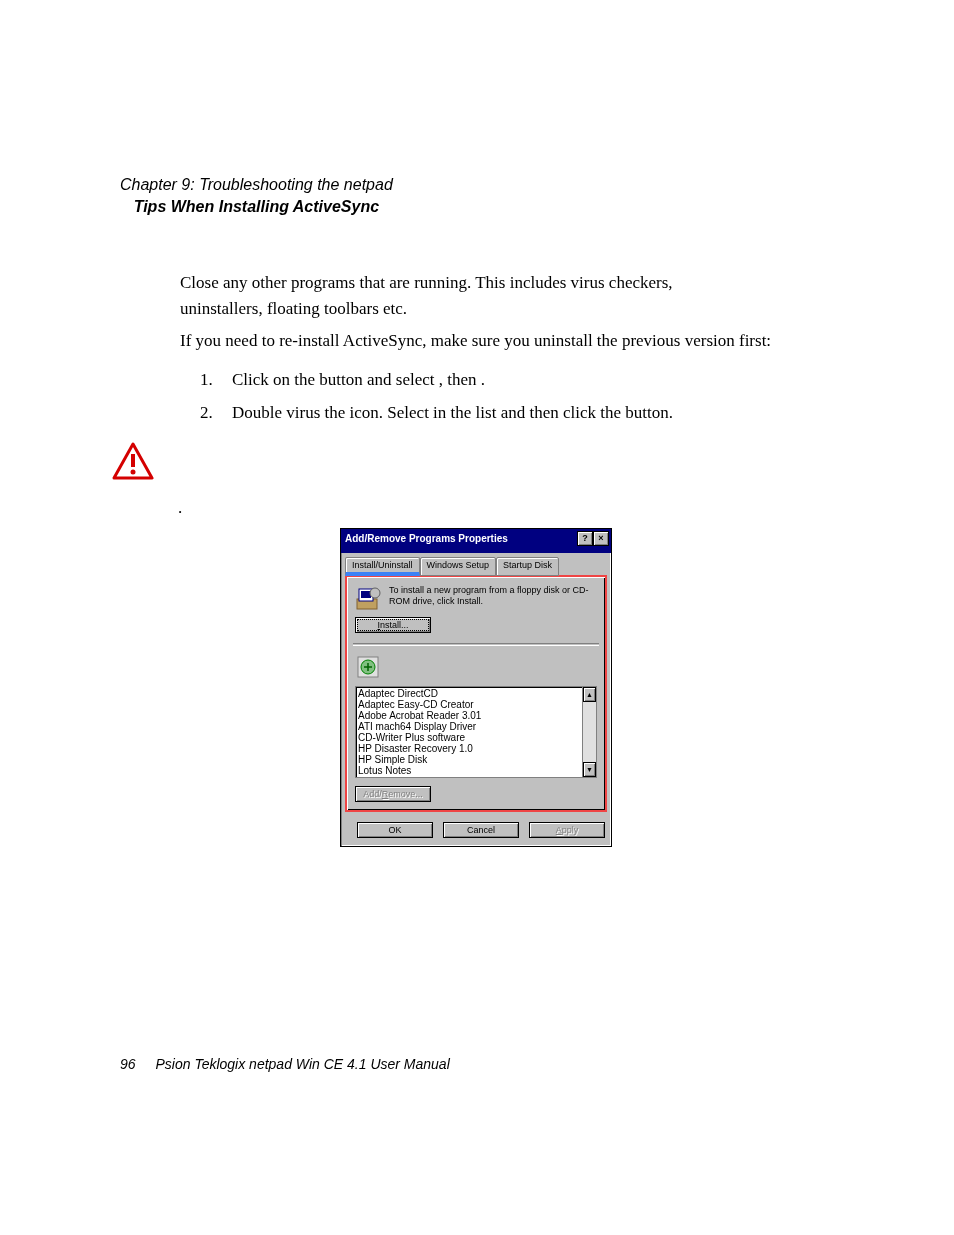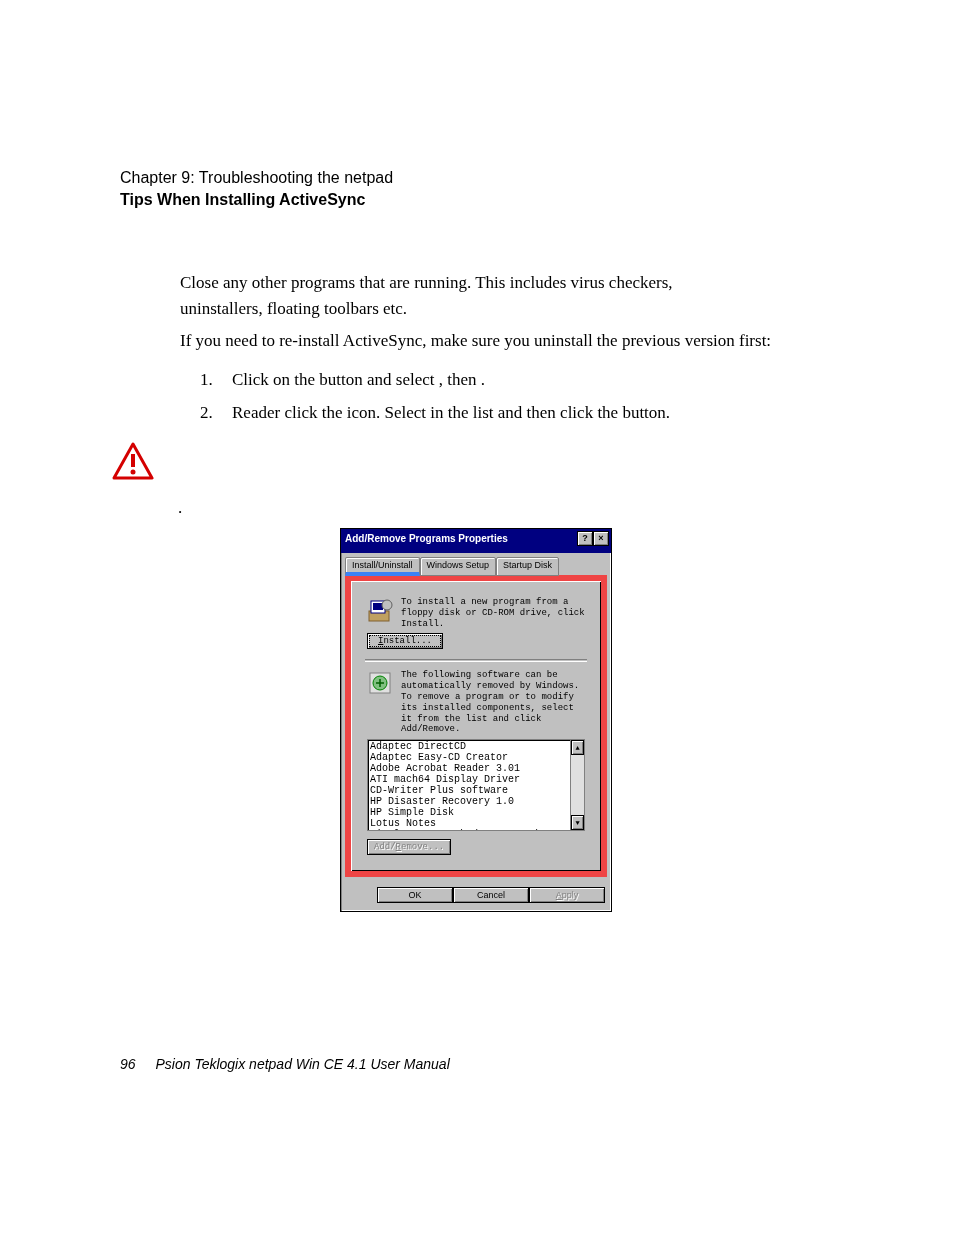--- a/index.html
+++ b/index.html
@@ -12,25 +12,27 @@
     height: 1235px;
     position: relative;
   }
   .page {
     position: relative;
     width: 954px;
     height: 1235px;
   }
   .header {
     position: absolute;
-    top: 167px;
+    top: 174px;
     left: 120px;
+    font-style: italic;
     font-family: Arial, Helvetica, sans-serif;
     font-size: 16px;
     line-height: 1.4;
+    text-align: center;
   }
   .header .chapter { font-weight: normal; }
   .header .section { font-weight: bold; }
   .body-text {
     position: absolute;
     left: 180px;
     width: 570px;
     font-size: 17px;
     line-height: 1.5;
   }
@@ -102,25 +104,24 @@
     box-shadow: inset 1px 1px 0 #fff;
   }
   .tab.active {
     background: #c0c0c0;
     border-bottom: 4px solid #3b82f6;
     position: relative;
     top: 0;
   }
   .tab:not(.active) { border-bottom: 1px solid #808080; }
   .tab-panel {
-    border: 6px solid #ef4444;
+    border: 2px solid #ef4444;
     box-shadow: inset 1px 1px 0 #fff, inset -1px -1px 0 #000;
-    padding: 16px;
-    background: #c0c0c0;
-    font-family: Liberation Mono, monospace;
+    padding: 8px;
+    background: #c0c0c0;
   }
   .section-row { display: flex; align-items: flex-start; gap: 6px; margin-bottom: 4px; }
   .section-icon { width: 28px; height: 28px; flex: 0 0 28px; }
   .section-text { font-size: 9px; line-height: 1.2; flex: 1; }
   .btn-row { display: flex; justify-content: flex-start; margin-top: 4px; margin-bottom: 10px;}
   .win-btn {
     min-width: 62px;
     padding: 2px 6px;
     background: #c0c0c0;
     border: 1px solid #000;
@@ -145,21 +146,21 @@
   .listbox .scrollbar { width: 13px; background: #c0c0c0; display: flex; flex-direction: column; border-left: 1px solid #808080;}
   .sb-btn {
     height: 13px;
     background: #c0c0c0;
     border: 1px solid #000;
     box-shadow: inset 1px 1px 0 #fff, inset -1px -1px 0 #808080;
     font-size: 7px;
     display:flex; align-items:center; justify-content:center;
   }
   .sb-track { flex: 1; background: repeating-conic-gradient(#c0c0c0 0% 25%, #fff 0% 50%) 50% / 2px 2px; }
-  .dlg-footer { display: flex; justify-content: flex-end; gap: 0; padding: 6px 6px 8px; }
+  .dlg-footer { display: flex; justify-content: flex-end; gap: 10px; padding: 6px 6px 8px; }
   .disabled { color: #808080; text-shadow: 1px 1px 0 #fff; }
 
   .footer {
     position: absolute;
     bottom: 163px;
     left: 120px;
     font-family: Arial, Helvetica, sans-serif;
     font-size: 14px;
     font-style: italic;
   }
@@ -179,21 +180,21 @@
   <div class="body-text para1">Close any other programs that are running. This includes virus checkers, uninstallers, floating toolbars etc.</div>
   <div class="body-text para2">If you need to re-install ActiveSync, make sure you uninstall the previous version first:</div>
 
   <div class="list">
     <div class="item">
       <div class="num">1.</div>
       <div class="txt">Click on the           button and select               , then                        .</div>
     </div>
     <div class="item">
       <div class="num">2.</div>
-      <div class="txt">Reader click the                                            icon. Select                          in the list and then click the                         button.</div>
+      <div class="txt">Double virus the                                            icon. Select                          in the list and then click the                         button.</div>
     </div>
   </div>
 
   <div class="warning-icon">
     <svg width="42" height="38" viewBox="0 0 42 38">
       <polygon points="21,2 40,36 2,36" fill="none" stroke="#d40000" stroke-width="3" stroke-linejoin="round"></polygon>
       <rect x="19" y="12" width="4" height="13" fill="#d40000"></rect>
       <circle cx="21" cy="30" r="2.5" fill="#d40000"></circle>
     </svg>
   </div>
@@ -231,21 +232,20 @@
         </div>
         <div class="divider"></div>
         <div class="section-row">
           <div class="section-icon">
             <svg width="28" height="28" viewBox="0 0 28 28">
               <rect x="3" y="3" width="20" height="20" fill="#e0e0e0" stroke="#808080"></rect>
               <circle cx="13" cy="13" r="7" fill="#80c080" stroke="#008000"></circle>
               <path d="M 9 13 L 17 13 M 13 9 L 13 17" stroke="#006000" stroke-width="1.5"></path>
             </svg>
           </div>
-          <div class="section-text">The following software can be automatically removed by Windows. To remove a program or to modify its installed components, select it from the list and click Add/Remove.</div>
         </div>
         <div class="listbox">
           <div class="items">
             <div>Adaptec DirectCD</div>
             <div>Adaptec Easy-CD Creator</div>
             <div>Adobe Acrobat Reader 3.01</div>
             <div>ATI mach64 Display Driver</div>
             <div>CD-Writer Plus software</div>
             <div>HP Disaster Recovery 1.0</div>
             <div>HP Simple Disk</div>

